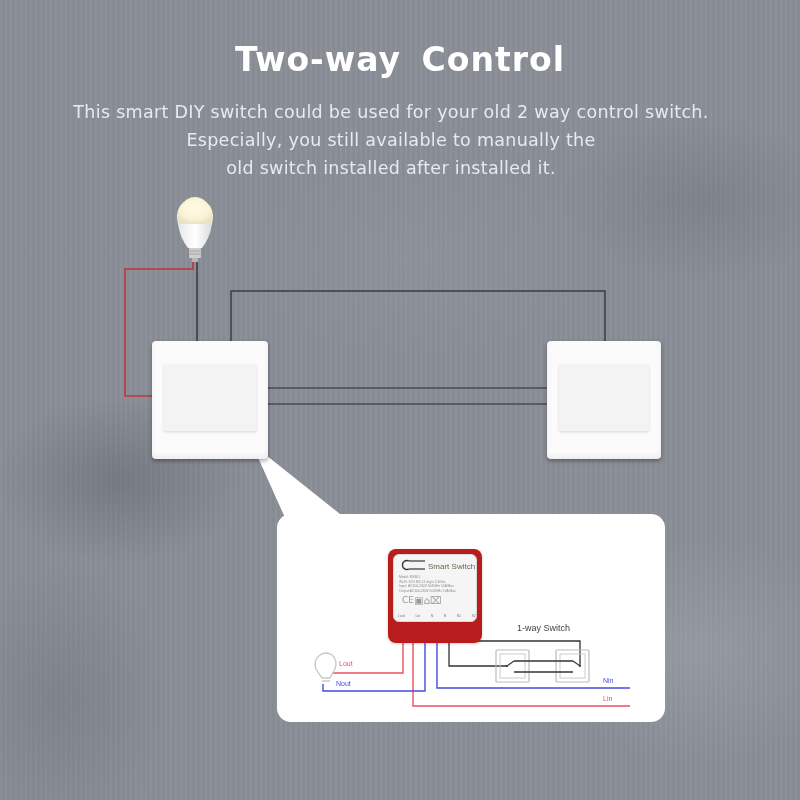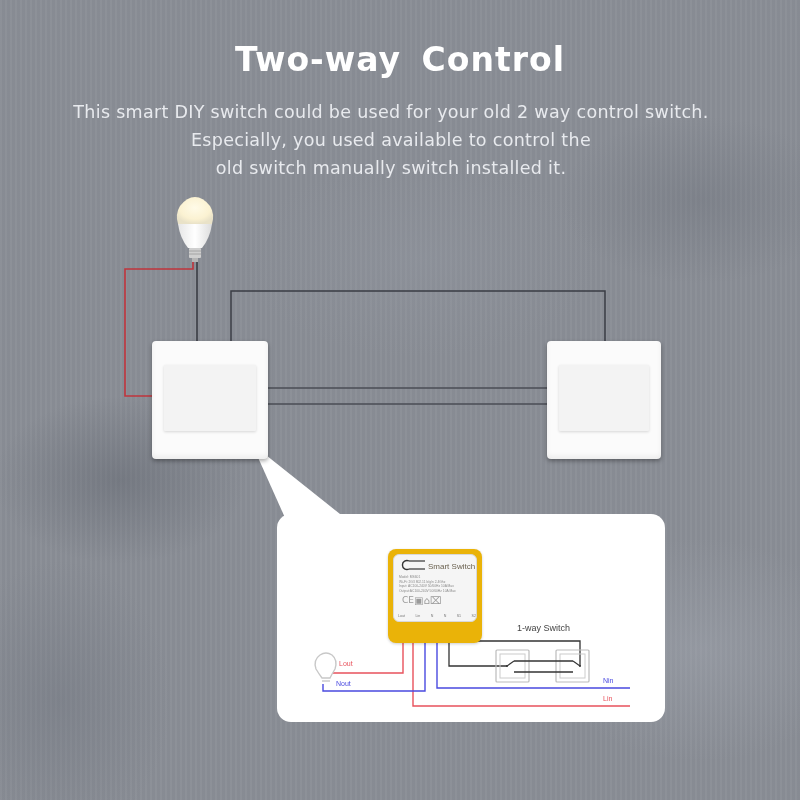--- a/index.html
+++ b/index.html
@@ -21,41 +21,41 @@
     color:#e8eaee; font-family:"DejaVu Sans", sans-serif; font-size:17.5px; line-height:28px; letter-spacing:0.3px; }
   .desc div { white-space:nowrap; }
   svg.scene { position:absolute; left:0; top:0; }
   .wall-switch { position:absolute; background:#fbfbfb; border-radius:4px;
     box-shadow: 0 2px 4px rgba(0,0,0,0.35), inset 0 -3px 5px rgba(0,0,0,0.06); }
   .wall-switch .rocker { position:absolute; left:12px; top:24px; right:12px; bottom:28px;
     background:#f3f3f3; box-shadow: 0 1px 3px rgba(0,0,0,0.15); border-radius:1px; }
   .callout { position:absolute; left:277px; top:514px; width:388px; height:208px;
     background:#ffffff; border-radius:14px; }
   .module { position:absolute; left:388px; top:549px; width:94px; height:94px;
-    background:#eab308; border-radius:8px; box-shadow:0 1px 3px rgba(0,0,0,0.2); }
+    background:#b91c1c; border-radius:8px; box-shadow:0 1px 3px rgba(0,0,0,0.2); }
   .module .face { position:absolute; left:5px; top:5px; right:5px; height:66px;
     background:#f5f5f5; border:1px solid #d8d8d8; border-radius:6px; }
   .brand { position:absolute; left:34px; top:7px; font-family:"Liberation Sans", sans-serif;
     font-size:8px; color:#6b6250; white-space:nowrap; }
   .specs { position:absolute; left:5px; top:20px; font-family:"Liberation Sans", sans-serif;
     font-size:3.3px; line-height:4.6px; color:#8a8a8a; white-space:nowrap; }
   .certs { position:absolute; left:8px; top:40px; display:flex; color:#9a9a9a; font-size:10px; }
   .terms { position:absolute; left:4px; top:59px; width:78px; display:flex; justify-content:space-between;
     font-family:"Liberation Sans", sans-serif; font-size:3.6px; color:#777; }
   .lbl { position:absolute; font-family:"Liberation Sans", sans-serif; font-size:7px; white-space:nowrap; }
   .twoway { position:absolute; left:517px; top:623px; font-family:"Liberation Sans", sans-serif; font-size:9px; color:#444; white-space:nowrap; }
 </style>
 </head>
 <body>
 
 <div class="title">Two-way  Control</div>
 <div class="desc">
   <div>This smart DIY switch could be used for your old 2 way control switch.</div>
-  <div>Especially, you used available to control the</div>
-  <div>old switch manually switch installed it.</div>
+  <div>Especially, you still available to manually the</div>
+  <div>old switch installed after installed it.</div>
 </div>
 
 <svg class="scene" width="800" height="800">
 
   <polyline points="193,262 193,269 125,269 125,396 153,396" fill="none" stroke="#c0343c" stroke-width="1.6"></polyline>
 
   <line x1="197" y1="262" x2="197" y2="341" stroke="#3a3d44" stroke-width="1.6"></line>
 
   <polyline points="231,341 231,291 605,291 605,341" fill="none" stroke="#3a3d44" stroke-width="1.5"></polyline>
 

